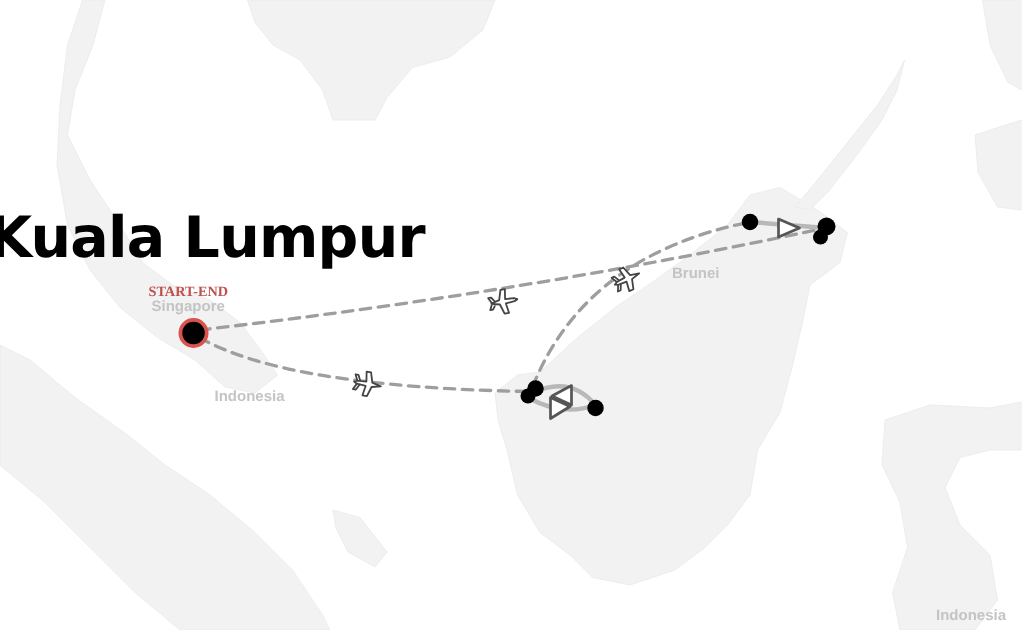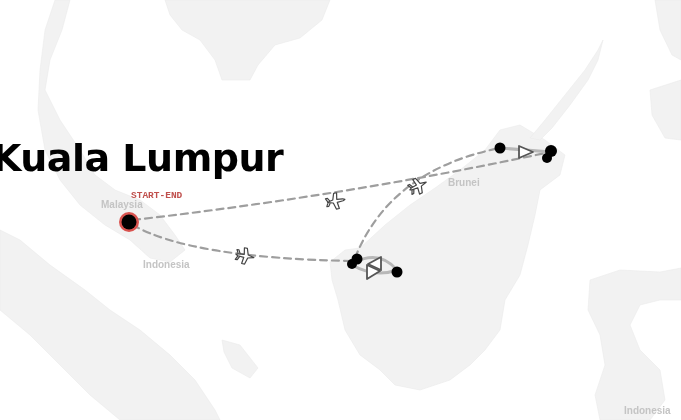--- a/index.html
+++ b/index.html
@@ -15,22 +15,22 @@
       position: absolute; font-family: "Liberation Sans", sans-serif; font-weight: bold;
       color: #c4c4c4; font-size: 10px; white-space: nowrap;
     }
     .city-title {
       position: absolute; left: -8px; top: 136px;
       font-family: "DejaVu Sans", sans-serif; font-weight: bold;
       font-size: 38px; color: #000; white-space: nowrap; letter-spacing: -0.5px;
     }
     .start-tag {
       position: absolute; left: 99px; top: 190px;
-      font-family: Liberation Mono, monospace; font-weight: bold;
-      font-size: 9.5px; color: #c0504d; white-space: nowrap; margin-left: 32px;
+      font-family: Liberation Serif, serif; font-weight: bold;
+      font-size: 9.5px; color: #c0504d; white-space: nowrap;
     }
   </style>
 </head>
 <body>
 
 <svg class="map" viewBox="0 0 681 420" xmlns="http://www.w3.org/2000/svg">
 
   <g>
 
     <path class="land" d="M55,0 L70,0 L62,30 L50,60 L45,90 L60,120 L80,150 L95,175 L115,190 L140,200 L160,215 L175,235 L185,250 L170,262 L150,258 L130,240 L105,225 L80,205 L60,180 L45,150 L38,110 L40,70 L45,30 Z"></path>
@@ -84,16 +84,16 @@
 
   <g>
     <circle cx="129" cy="222" r="10" fill="#d9534f"></circle>
     <circle cx="129" cy="222" r="7.5" fill="#000"></circle>
   </g>
 </svg>
 
 <div class="city-title">Kuala Lumpur</div>
 <div class="start-tag">START-END</div>
 
-<div class="country-label" style="left:101px; top:199px;">Malaysia</div>
+<div class="country-label" style="left:101px; top:199px;">Singapore</div>
 <div class="country-label" style="left:143px; top:259px;">Indonesia</div>
 <div class="country-label" style="left:448px; top:177px;">Brunei</div>
 <div class="country-label" style="left:624px; top:405px;">Indonesia</div>
 
 </body></html>

